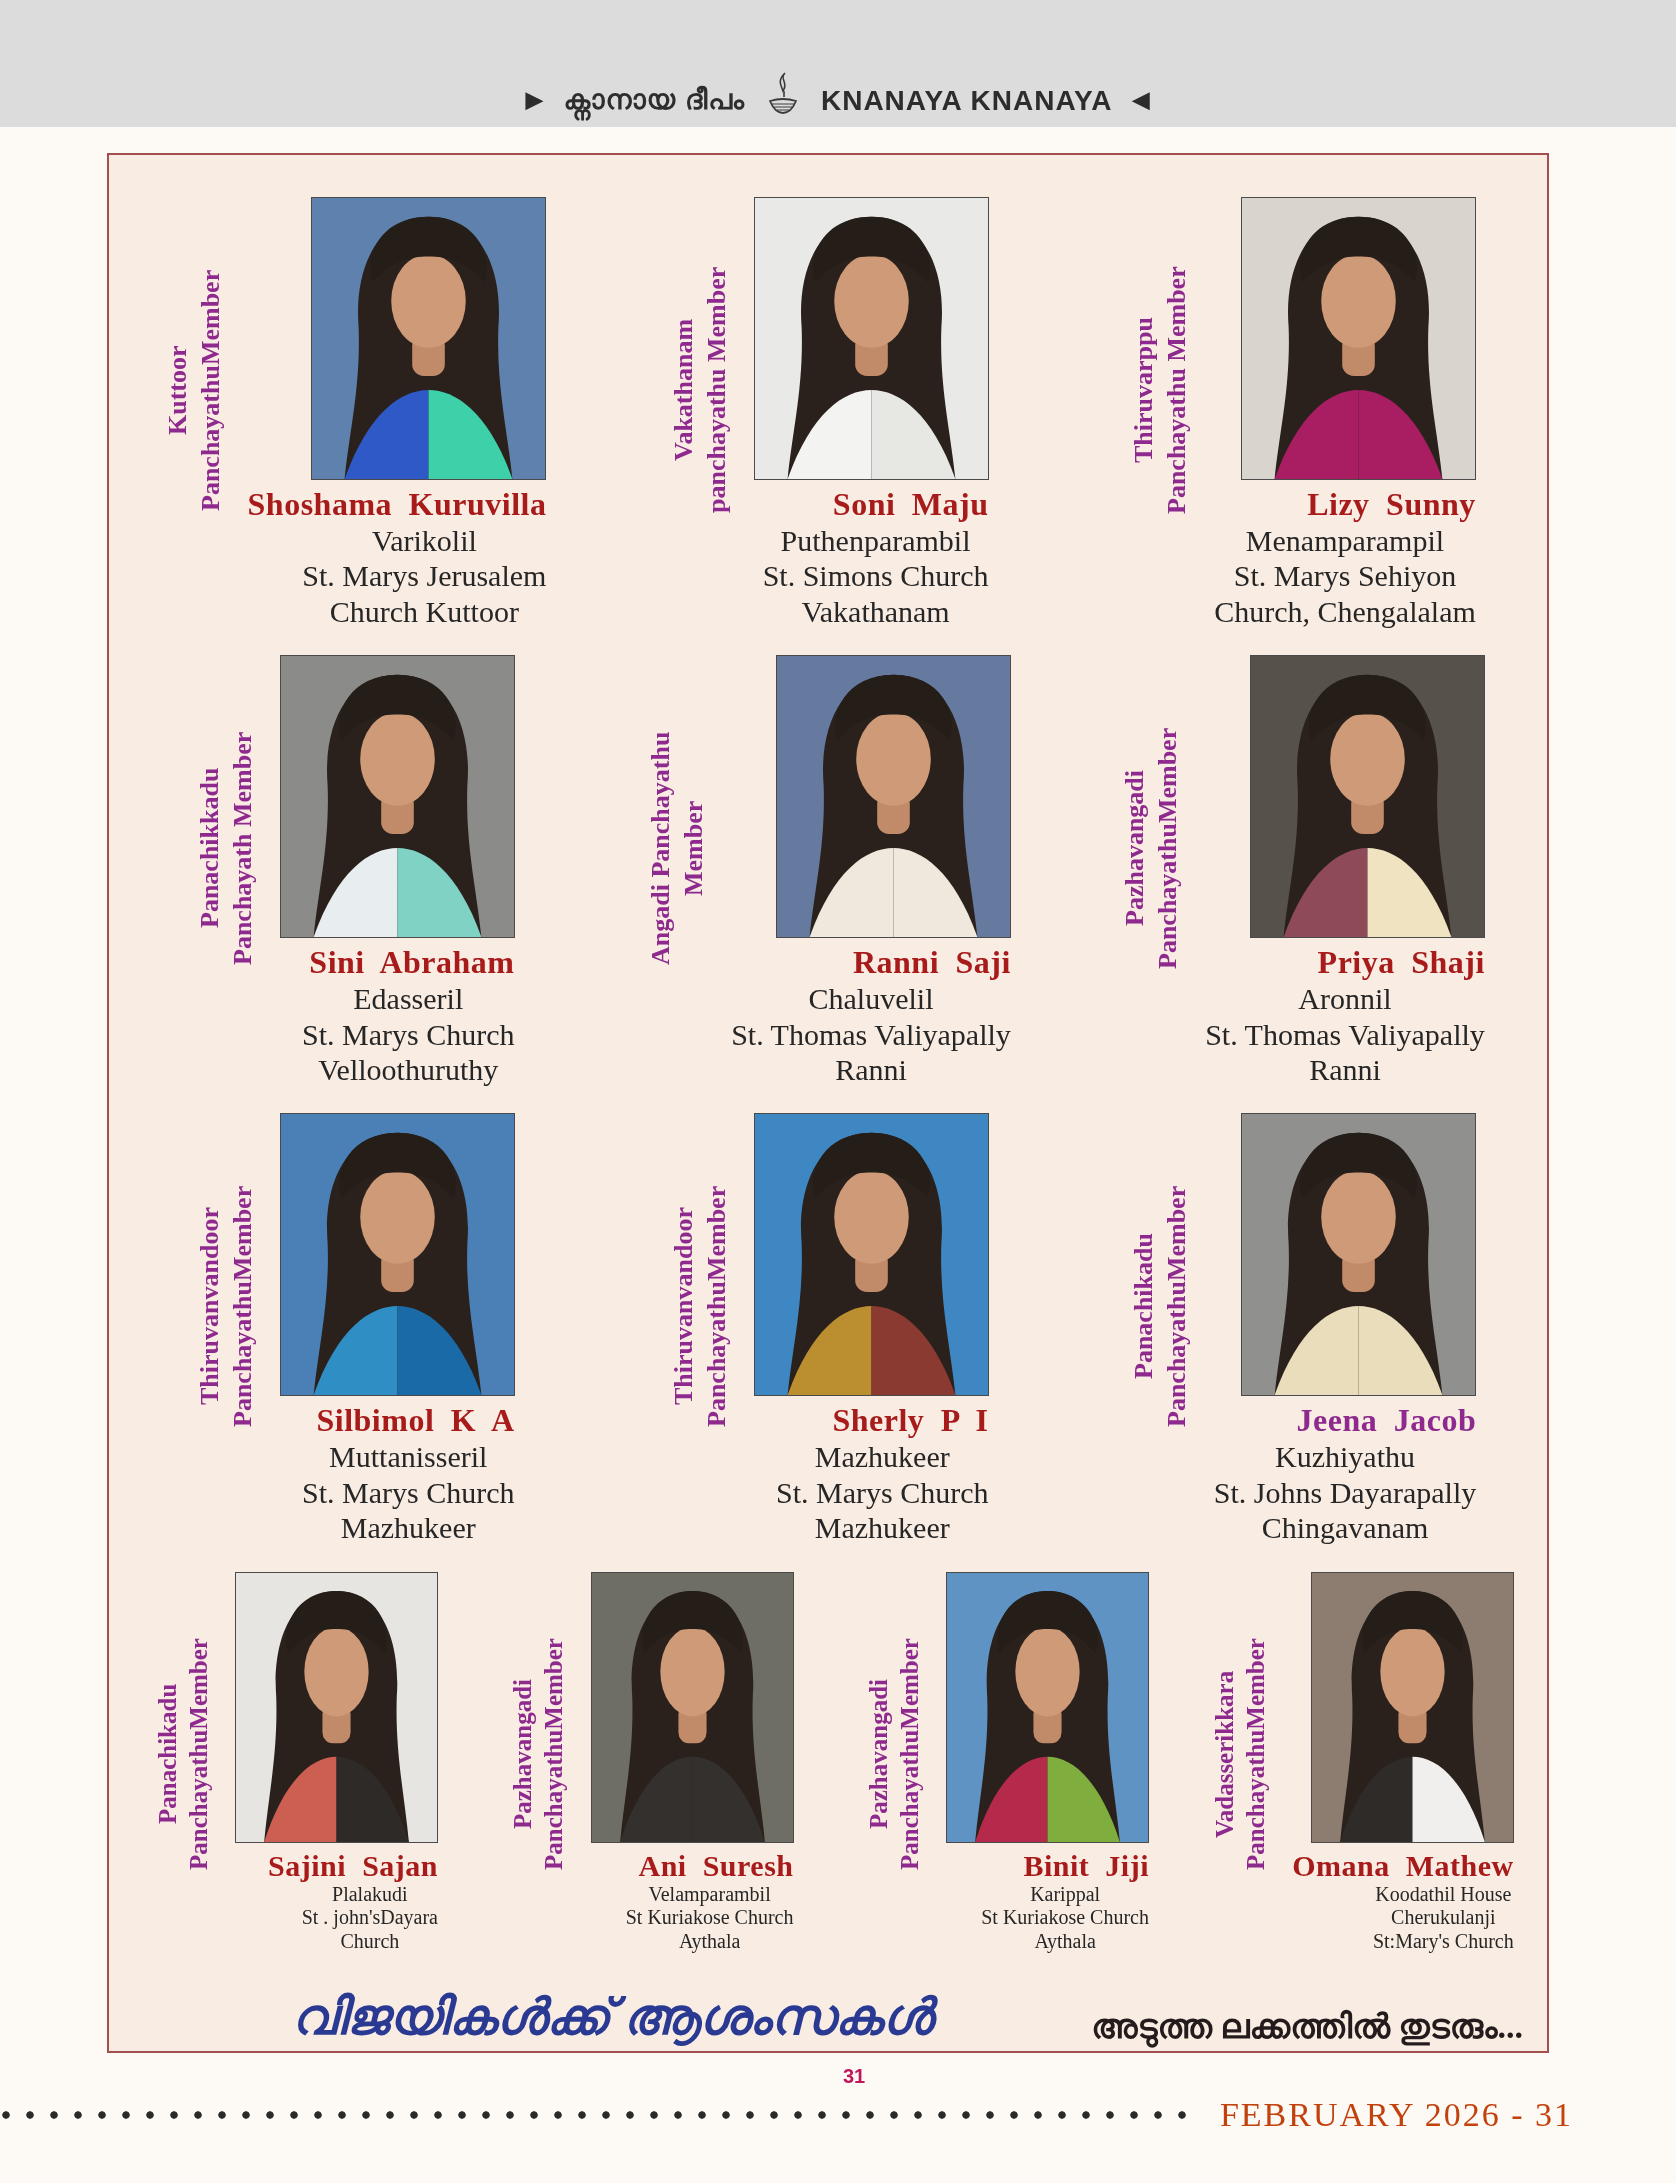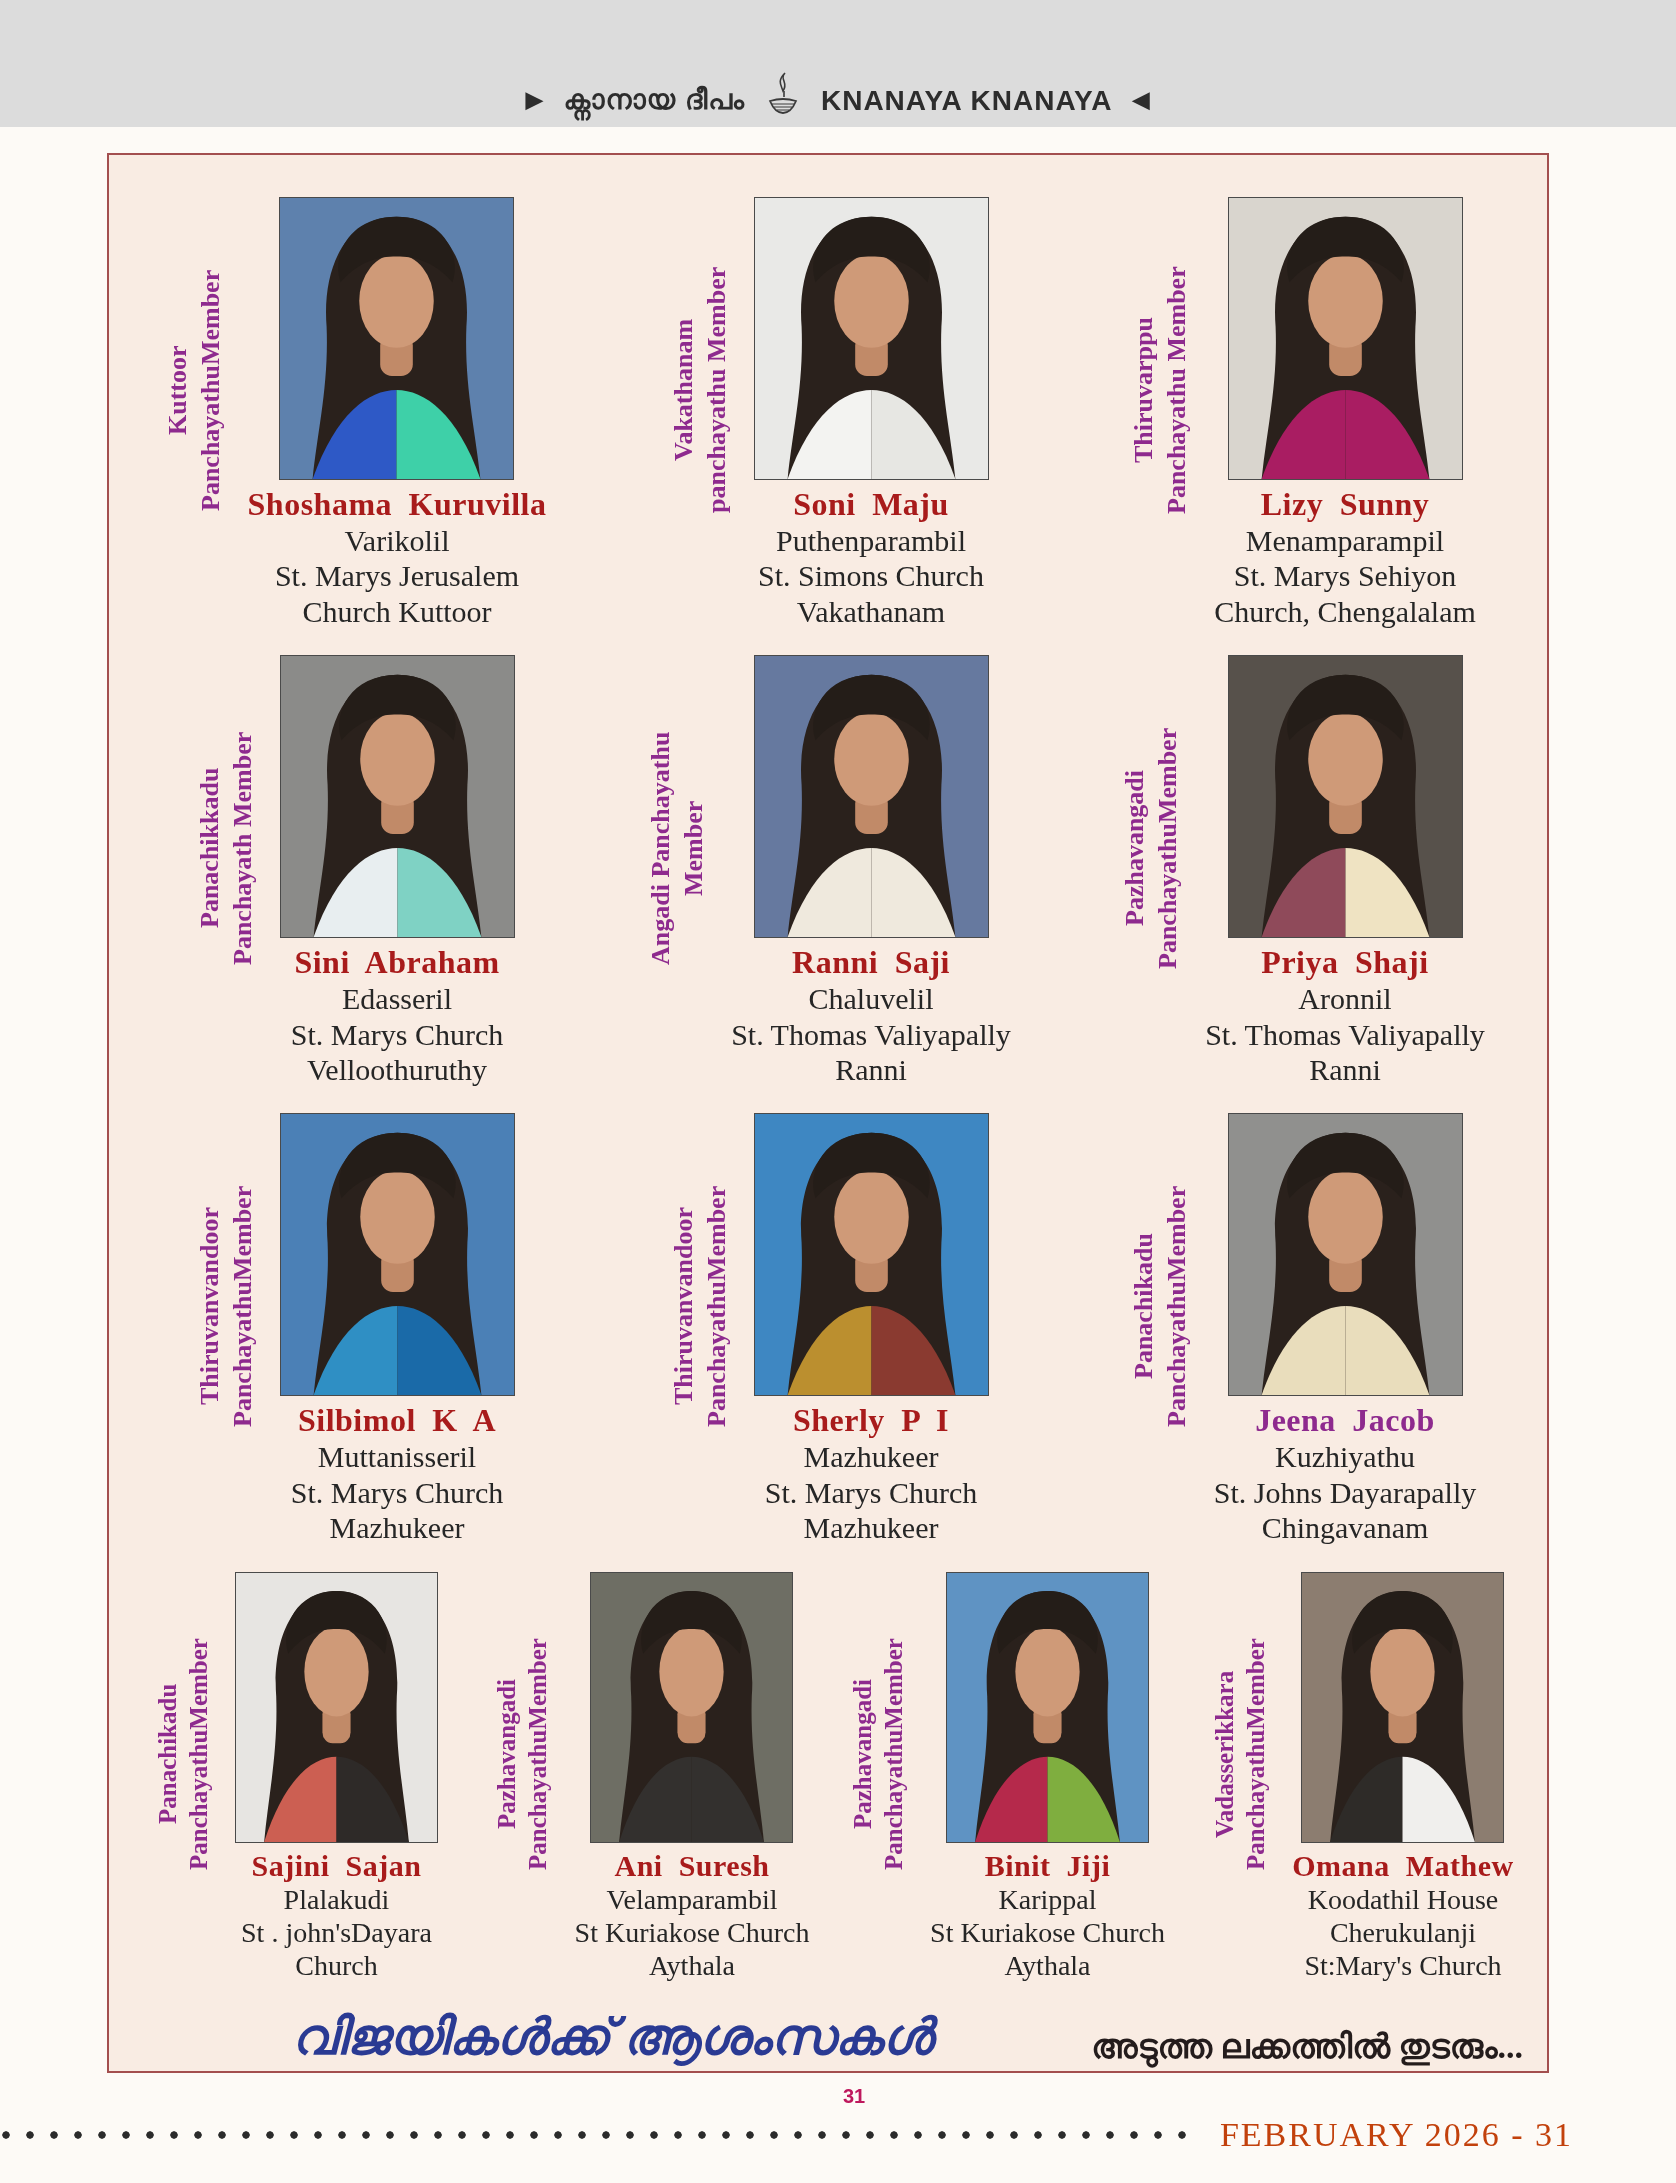--- a/index.html
+++ b/index.html
@@ -27,34 +27,34 @@
   .cols3{grid-template-columns:repeat(3,1fr);min-height:447px;}
   .cols4{grid-template-columns:repeat(4,1fr);min-height:416px;}
   .member{display:flex;justify-content:center;align-items:flex-start;padding-top:26px;}
   .vlabel{
     writing-mode:vertical-rl;transform:rotate(180deg);
     white-space:pre-line;text-align:center;
     font-weight:bold;font-size:26px;line-height:1.25;
     color:#8e2a8e;height:378px;margin-top:4px;
   }
   .cols4 .vlabel{height:356px;font-size:25px;}
-  .pcol{display:flex;flex-direction:column;align-items:center;margin-left:21px;}
+  .pcol{display:flex;flex-direction:column;align-items:flex-end;margin-left:21px;}
   .photo{width:235px;height:283px;border:1px solid #4a4a4a;box-sizing:border-box;}
   .cols4 .photo{width:203px;height:271px;}
   .photo svg{display:block;width:100%;height:100%;}
   .mname{
     margin-top:6px;font-weight:bold;font-size:32px;
     color:#a81b1b;letter-spacing:0.5px;word-spacing:8px;white-space:nowrap;
   }
   .maddr{
     white-space:pre-line;text-align:center;
     font-size:30px;line-height:1.18;color:#262626;
   }
   .cols4 .mname{font-size:30px;}
-  .cols4 .maddr{font-size:28px;}
+  .cols4 .maddr{font-size:20px;}
   
   .box-footer{display:flex;align-items:flex-end;padding:0 16px 4px 16px;min-height:85px;}
   .congrats{
     flex:1;text-align:center;
     font-weight:bold;font-style:italic;font-size:50px;color:#2a3a93;
   }
   .continued{font-weight:bold;font-size:34px;color:#241c1c;white-space:nowrap;}
   
   .page-num{
     text-align:center;margin-top:12px;

